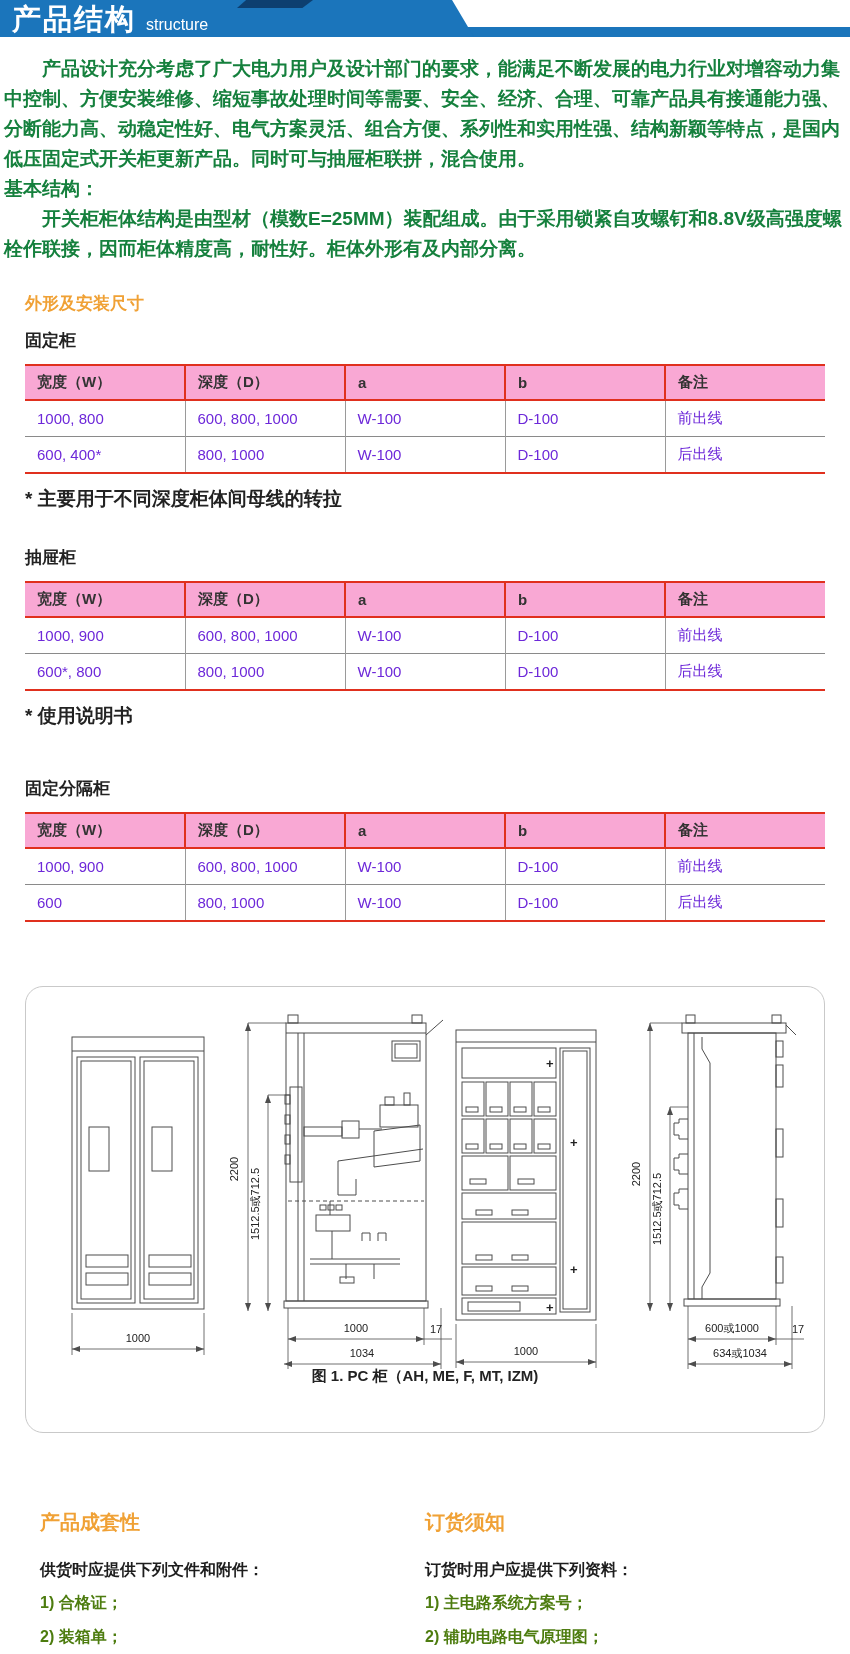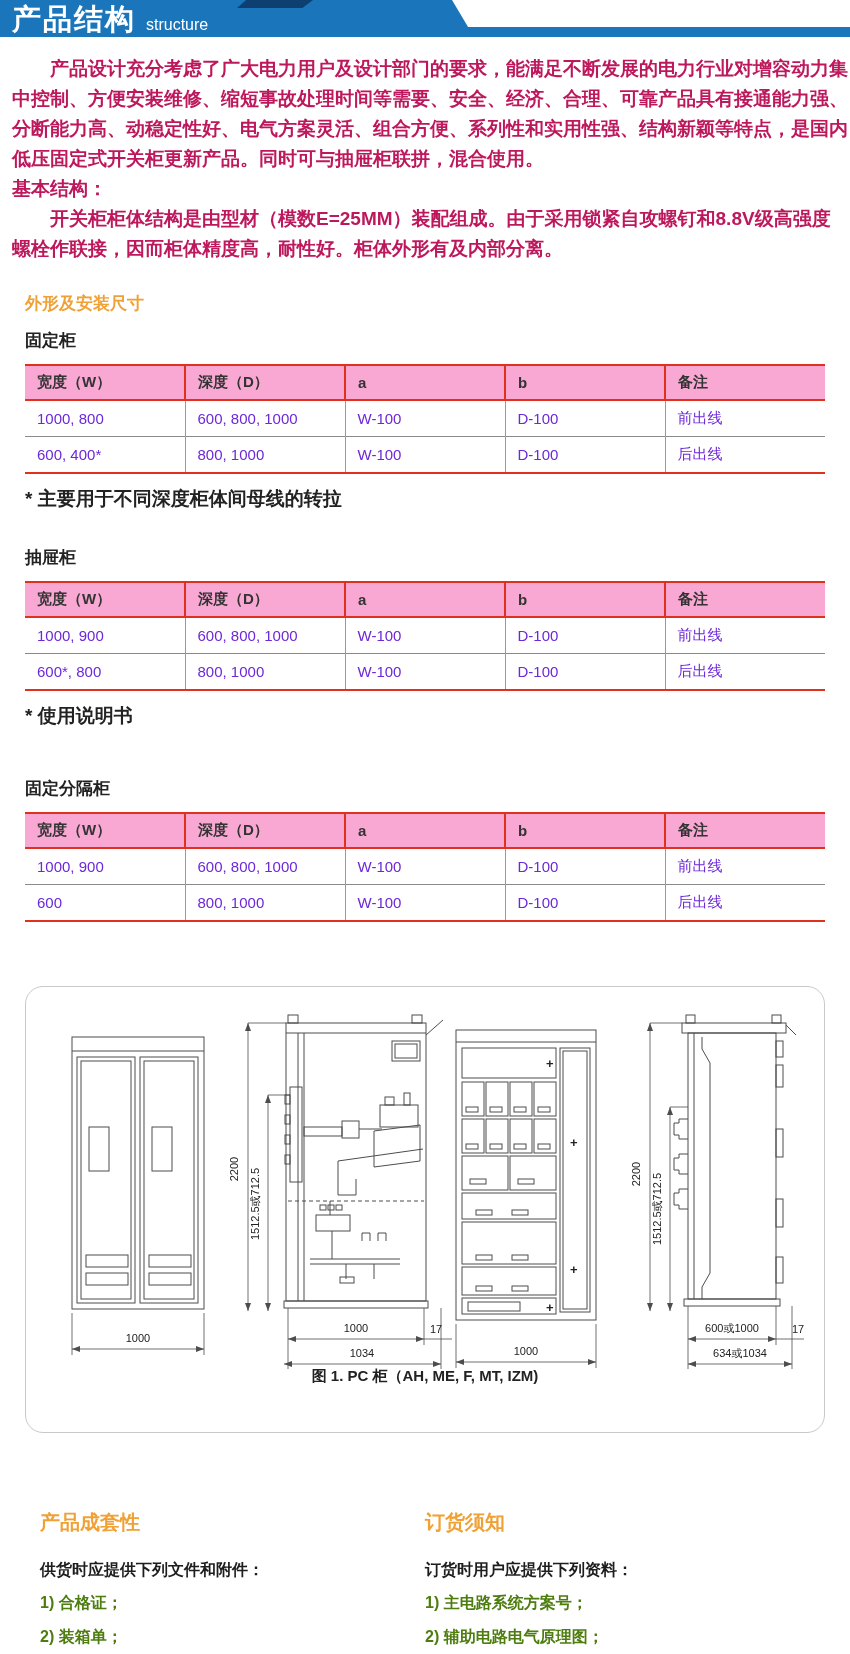--- a/index.html
+++ b/index.html
@@ -13,21 +13,21 @@
   .banner-main {
     position:absolute; left:0; top:0; width:474px; height:37px; background:#1b75bb;
     clip-path:polygon(0 0, 452px 0, 474px 100%, 0 100%);
     display:flex; align-items:flex-end; padding:0 0 3px 12px; z-index:2;
   }
   .banner-accent { position:absolute; left:237px; top:0; width:76px; height:8px; background:#0d3f70;
     clip-path:polygon(12% 0, 100% 0, 86% 100%, 0 100%); z-index:3; }
   .banner-title { color:#fff; font-size:29px; font-weight:bold; letter-spacing:2px; line-height:1; }
   .banner-sub { color:#fff; font-size:16px; margin-left:10px; line-height:1.1; }
   
-  .intro { padding:12px 2px 0 12px; font-size:19px; line-height:30px; font-weight:bold; color:#be185d; }
+  .intro { padding:12px 2px 0 4px; font-size:19px; line-height:30px; font-weight:bold; color:#15803d; }
   .intro p.indent { text-indent:2em; }
   
   .content { padding:0 25px; }
   .orange-h { color:#f0a135; font-size:17px; font-weight:bold; }
   .h-dims { margin-top:28px; }
   .tbl-title { font-size:17px; font-weight:bold; color:#222; margin:8px 0 12px; }
   table.dim-table { width:100%; border-collapse:collapse; border-top:2px solid #e0301e; border-bottom:2px solid #e0301e; }
   table.dim-table th {
     background:#f9a8d4; text-align:left; font-size:15px; font-weight:bold; color:#333;
     padding:7px 12px; border-bottom:2px solid #e0301e;

